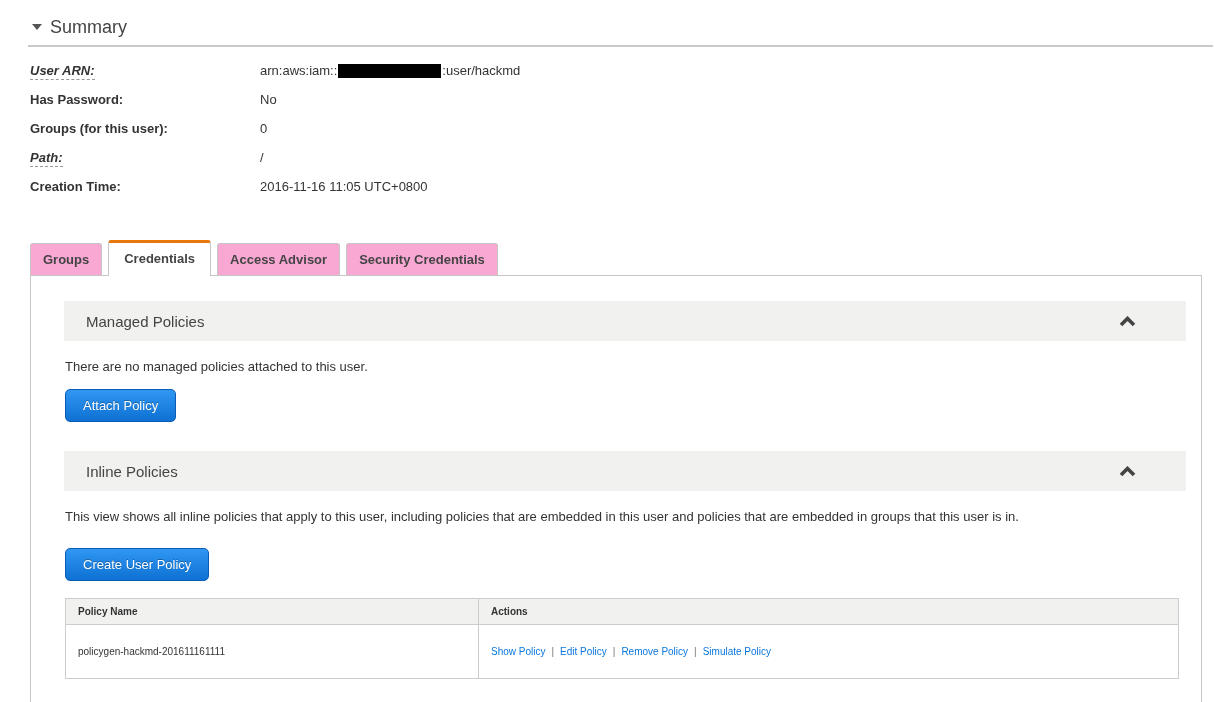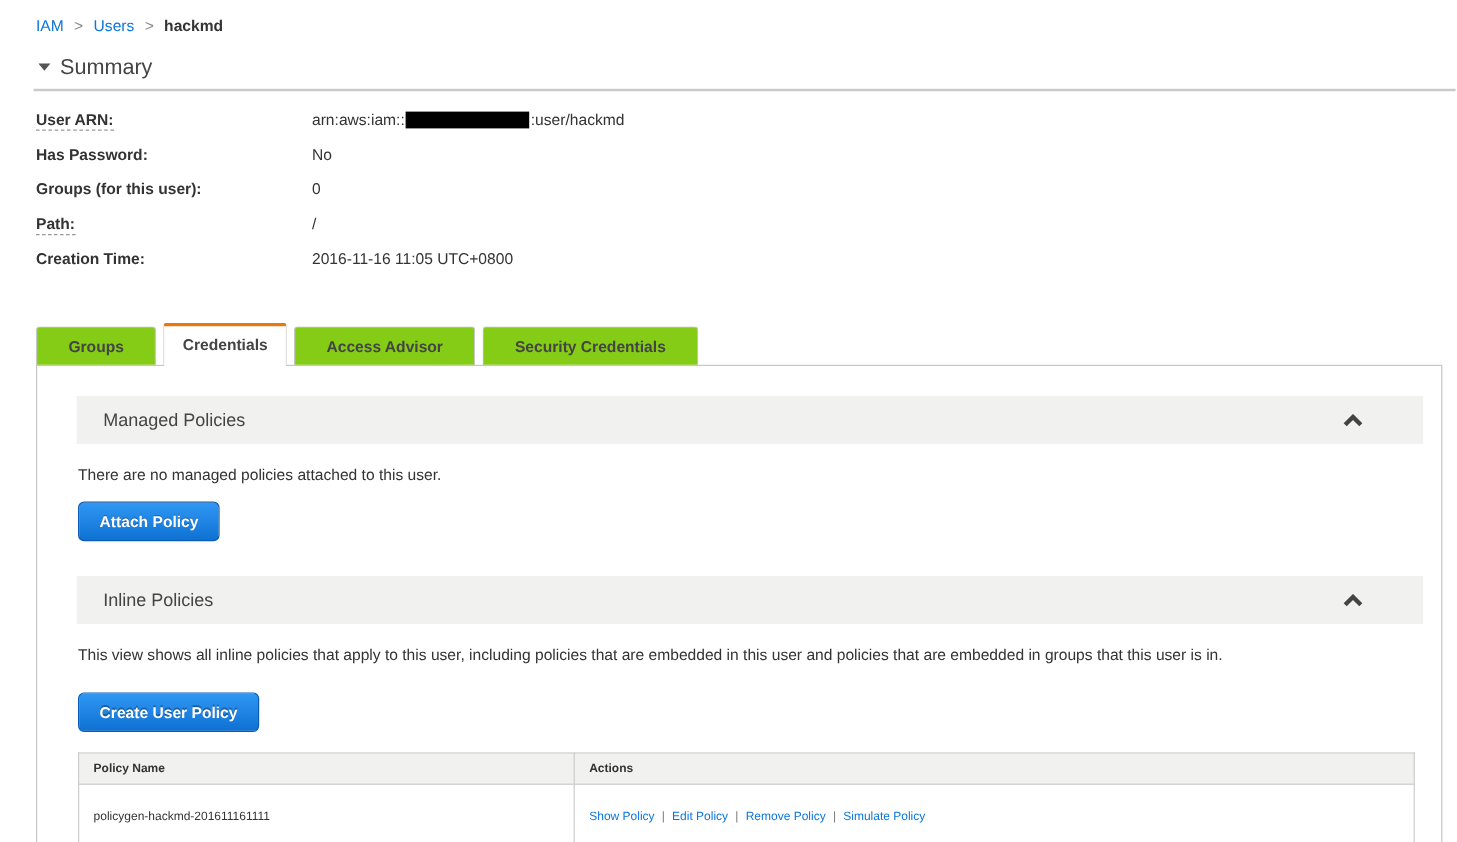--- a/index.html
+++ b/index.html
@@ -23,32 +23,32 @@
     display: inline-block; width: 0; height: 0;
     border-left: 5px solid transparent; border-right: 5px solid transparent;
     border-top: 6px solid #555; margin: 0 8px 2px 2px; vertical-align: middle;
   }
   .summary-rule { height: 2px; background: #c9c9c9; margin: 0 1px 0 28px; }
 
   
   .fields { margin: 16px 0 0 30px; }
   .field-row { display: flex; margin-bottom: 14px; line-height: 15px; }
   .field-label { width: 230px; font-weight: bold; color: #333; }
-  .field-label .dashed { border-bottom: 1px dashed #999; padding-bottom: 1px; cursor: help; }
+  .field-label .dashed { border-bottom: 1px dashed #999; padding-bottom: 1px; cursor: help; font-style: italic; }
   .field-value { color: #333; }
   .redacted {
     display: inline-block; width: 103px; height: 14px;
     background: #000; vertical-align: text-bottom; margin: 0 1px;
   }
 
   
   .tabs { margin: 46px 0 0 30px; display: flex; align-items: flex-end; position: relative; z-index: 2; }
   .tab {
-    background: #84cc16; border: 1px solid #c6c6c6; border-bottom: none;
-    border-radius: 3px 3px 0 0; padding: 8px 26px; margin-right: 6px;
+    background: #f9a8d4; border: 1px solid #c6c6c6; border-bottom: none;
+    border-radius: 3px 3px 0 0; padding: 8px 12px; margin-right: 6px;
     font-weight: bold; color: #444; cursor: pointer; white-space: nowrap;
   }
   .tab.active {
     background: #fff; border-top: 3px solid #e8770d;
     padding: 8px 15px 10px; margin-bottom: -1px;
   }
 
   
   .panel {
     margin: 0 12px 0 30px; border: 1px solid #c6c6c6; background: #fff;
@@ -62,47 +62,40 @@
   }
   .chevron { display: inline-block; line-height: 0; cursor: pointer; margin-right: 28px; }
 
   .sec-body { padding: 18px 0 0 1px; }
   .empty-msg { margin: 0 0 15px; }
   .desc { margin: 0 0 24px; }
 
   .btn {
     display: inline-block; border: 1px solid #0a5cb5; border-radius: 5px;
     background: linear-gradient(#3097f3, #0e71d3);
-    color: #fff; font-weight: bold; font-size: 13px;
+    color: #fff; font-weight: normal; font-size: 13px;
     padding: 8px 17px; cursor: pointer;
     text-shadow: 0 -1px 0 rgba(0,0,0,0.3);
   }
   .btn-gap { margin-bottom: 29px; }
 
   
   .policy-table { border-collapse: collapse; width: 1114px; margin-top: 17px; }
   .policy-table th, .policy-table td { border: 1px solid #ccc; text-align: left; font-size: 10px; }
   .policy-table th { background: #f1f1f0; font-weight: bold; color: #333; padding: 7px 12px; }
   .policy-table td { padding: 21px 12px; background: #fff; }
   .col-name { width: 413px; }
   .actions a { color: #0b76dd; text-decoration: none; cursor: pointer; }
   .actions .pipe { color: #777; margin: 0 6px; }
 </style>
 </head>
 <body>
 
 <div class="page">
 
-  <div class="breadcrumb">
-    <a>IAM</a>
-    <span class="sep">&gt;</span>
-    <a>Users</a>
-    <span class="sep">&gt;</span>
-    <span class="current">hackmd</span>
-  </div>
 
   <div class="summary-header">
     <span class="tri"></span><span>Summary</span>
   </div>
   <div class="summary-rule"></div>
 
   <div class="fields">
     <div class="field-row">
       <div class="field-label"><span class="dashed">User ARN:</span></div>
       <div class="field-value"><span>arn:aws:iam::</span><span class="redacted"></span><span>:user/hackmd</span></div>

